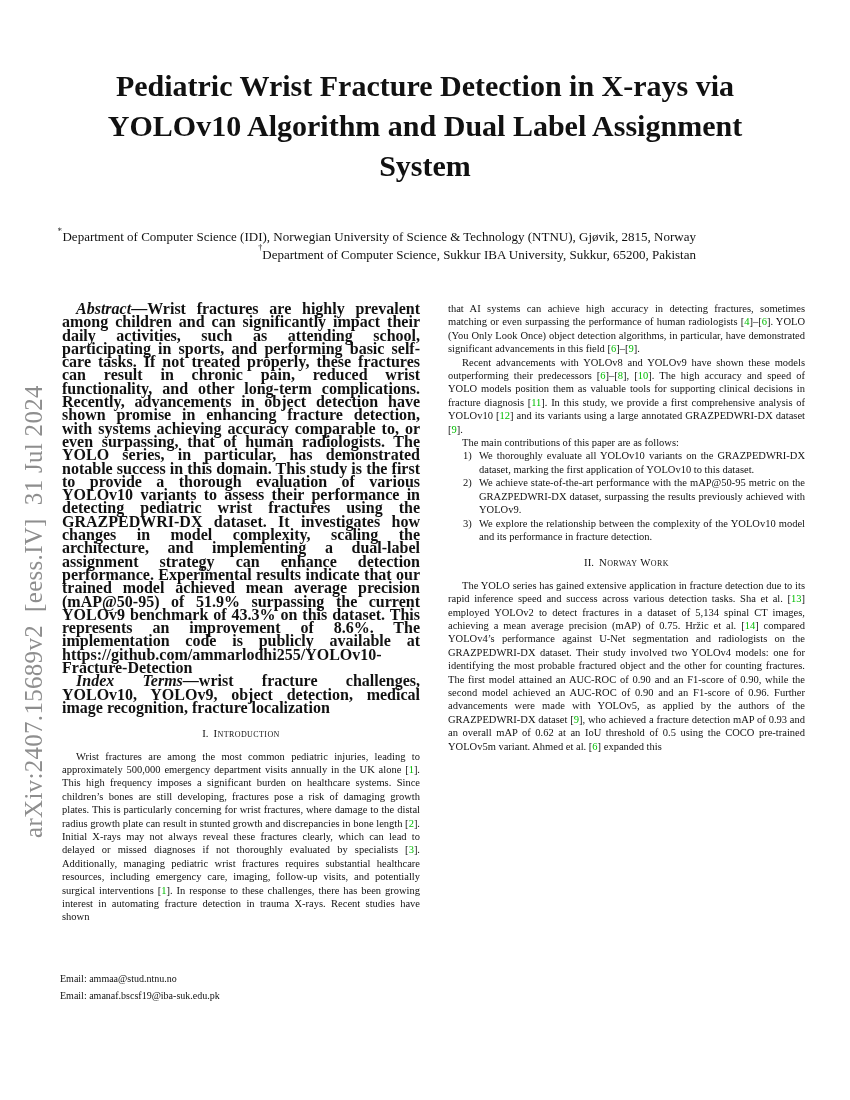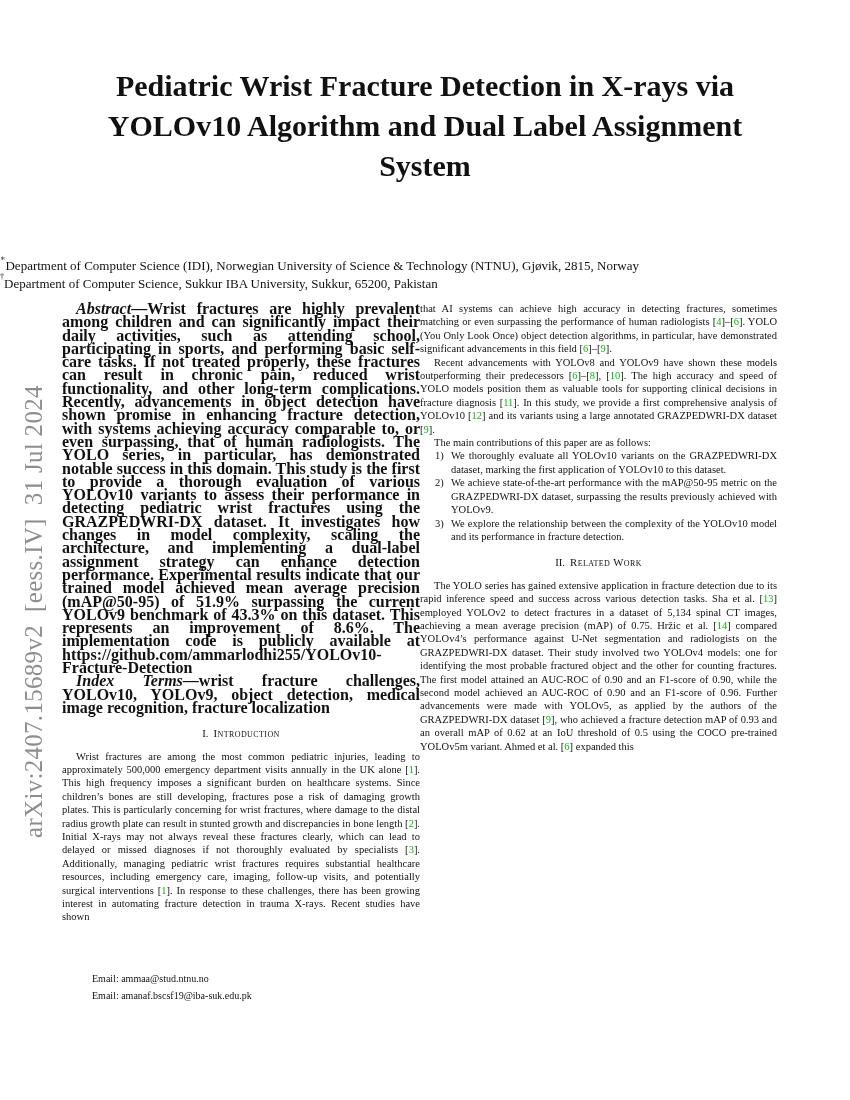--- a/index.html
+++ b/index.html
@@ -33,45 +33,45 @@
     margin:0;
   }
   .authors{
     position:absolute;
     top:219px;left:0;width:850px;
     text-align:center;
     font-size:14.5px;
   }
   .affils{
     position:absolute;
-    top:257px;left:0;width:696px;
-    text-align:left;
+    top:228px;left:0;width:696px;
+    text-align:right;
     font-size:13px;
     line-height:17.5px;
   }
   sup.s{font-size:0.62em;position:relative;top:-0.45em;line-height:0;}
   
   .col{position:absolute;top:302px;width:358px;font-size:10.5px;line-height:13.4px;text-align:justify;}
   .col-left{left:62px;}
-  .col-right{left:420px;width:357px;}
+  .col-right{left:448px;width:357px;}
   p{margin:0;}
   .abstract{font-weight:bold;font-size:16px;line-height:13.3px;text-indent:14px;}
   .lead-it{font-style:italic;}
   .indent{text-indent:14px;}
   .sec-head{
     font-size:10.8px;font-weight:normal;
     text-align:center;
     margin:13px 0 9px 0;
   }
   .sc{font-variant:small-caps;letter-spacing:0.4px;}
   .sec-num{margin-right:5px;}
   .contrib-item{position:relative;padding-left:31px;text-align:justify;}
   .contrib-num{position:absolute;left:15px;top:0;}
   .footnote{
-    position:absolute;left:78px;top:970px;width:358px;
+    position:absolute;left:46px;top:970px;width:358px;
     font-size:10px;line-height:17px;text-align:left;
   }
   .footnote div{text-indent:14px;}
   .cite{color:#00bd00;}
 </style>
 </head>
 <body>
 
 <div class="page">
 
@@ -103,18 +103,18 @@
     <p class="body-par">that AI systems can achieve high accuracy in detecting fractures, sometimes matching or even surpassing the performance of human radiologists [<span class="cite">4</span>]–[<span class="cite">6</span>]. YOLO (You Only Look Once) object detection algorithms, in particular, have demonstrated significant advancements in this field [<span class="cite">6</span>]–[<span class="cite">9</span>].</p>
     <p class="body-par indent">Recent advancements with YOLOv8 and YOLOv9 have shown these models outperforming their predecessors [<span class="cite">6</span>]–[<span class="cite">8</span>], [<span class="cite">10</span>]. The high accuracy and speed of YOLO models position them as valuable tools for supporting clinical decisions in fracture diagnosis [<span class="cite">11</span>]. In this study, we provide a first comprehensive analysis of YOLOv10 [<span class="cite">12</span>] and its variants using a large annotated GRAZPEDWRI-DX dataset [<span class="cite">9</span>].</p>
     <p class="body-par indent">The main contributions of this paper are as follows:</p>
 
     <div class="contrib">
       <div class="contrib-item"><span class="contrib-num">1)</span><span>We thoroughly evaluate all YOLOv10 variants on the GRAZPEDWRI-DX dataset, marking the first application of YOLOv10 to this dataset.</span></div>
       <div class="contrib-item"><span class="contrib-num">2)</span><span>We achieve state-of-the-art performance with the mAP@50-95 metric on the GRAZPEDWRI-DX dataset, surpassing the results previously achieved with YOLOv9.</span></div>
       <div class="contrib-item"><span class="contrib-num">3)</span><span>We explore the relationship between the complexity of the YOLOv10 model and its performance in fracture detection.</span></div>
     </div>
 
-    <h2 class="sec-head"><span class="sec-num">II.</span><span class="sc">Related Work</span></h2>
+    <h2 class="sec-head"><span class="sec-num">II.</span><span class="sc">Norway Work</span></h2>
 
     <p class="body-par indent">The YOLO series has gained extensive application in fracture detection due to its rapid inference speed and success across various detection tasks. Sha et al. [<span class="cite">13</span>] employed YOLOv2 to detect fractures in a dataset of 5,134 spinal CT images, achieving a mean average precision (mAP) of 0.75. Hržic et al. [<span class="cite">14</span>] compared YOLOv4’s performance against U-Net segmentation and radiologists on the GRAZPEDWRI-DX dataset. Their study involved two YOLOv4 models: one for identifying the most probable fractured object and the other for counting fractures. The first model attained an AUC-ROC of 0.90 and an F1-score of 0.90, while the second model achieved an AUC-ROC of 0.90 and an F1-score of 0.96. Further advancements were made with YOLOv5, as applied by the authors of the GRAZPEDWRI-DX dataset [<span class="cite">9</span>], who achieved a fracture detection mAP of 0.93 and an overall mAP of 0.62 at an IoU threshold of 0.5 using the COCO pre-trained YOLOv5m variant. Ahmed et al. [<span class="cite">6</span>] expanded this</p>
   </div>
 
 </div>
 
 </body></html>

